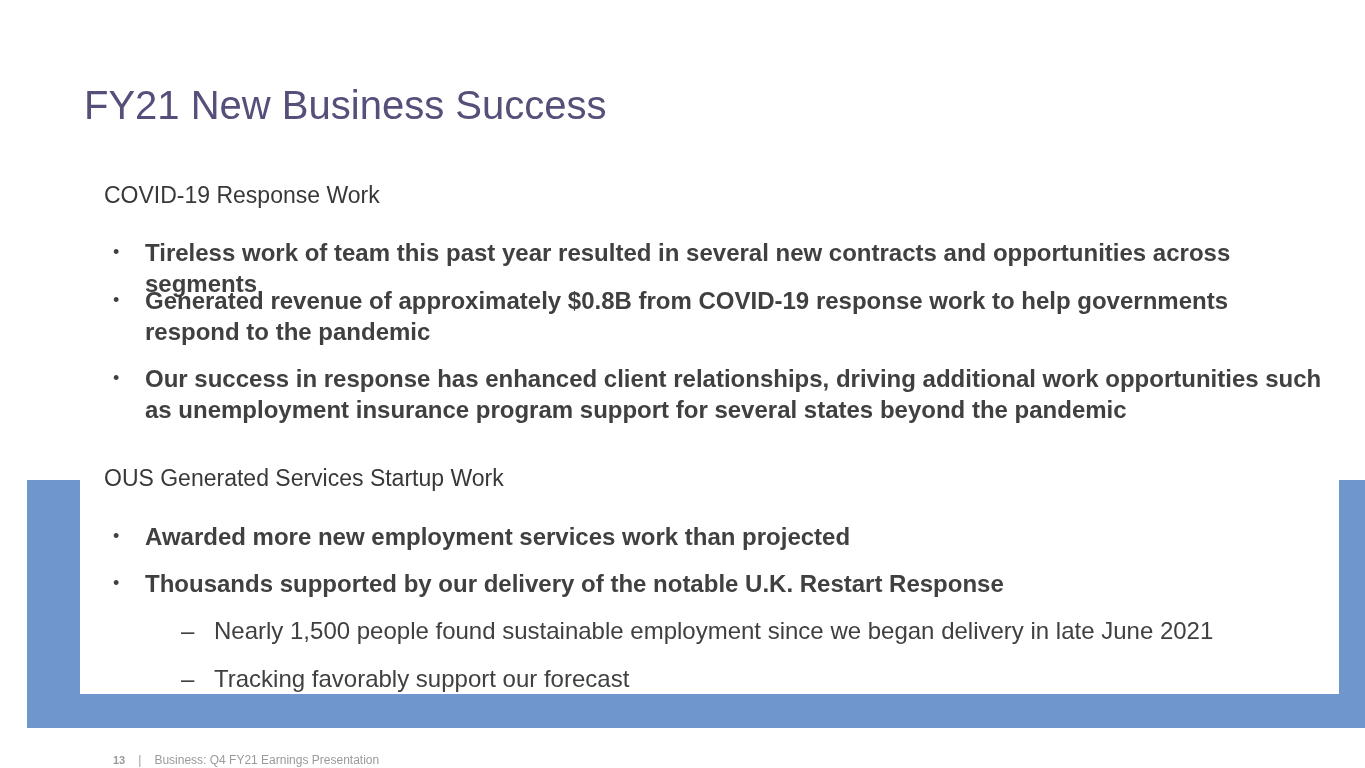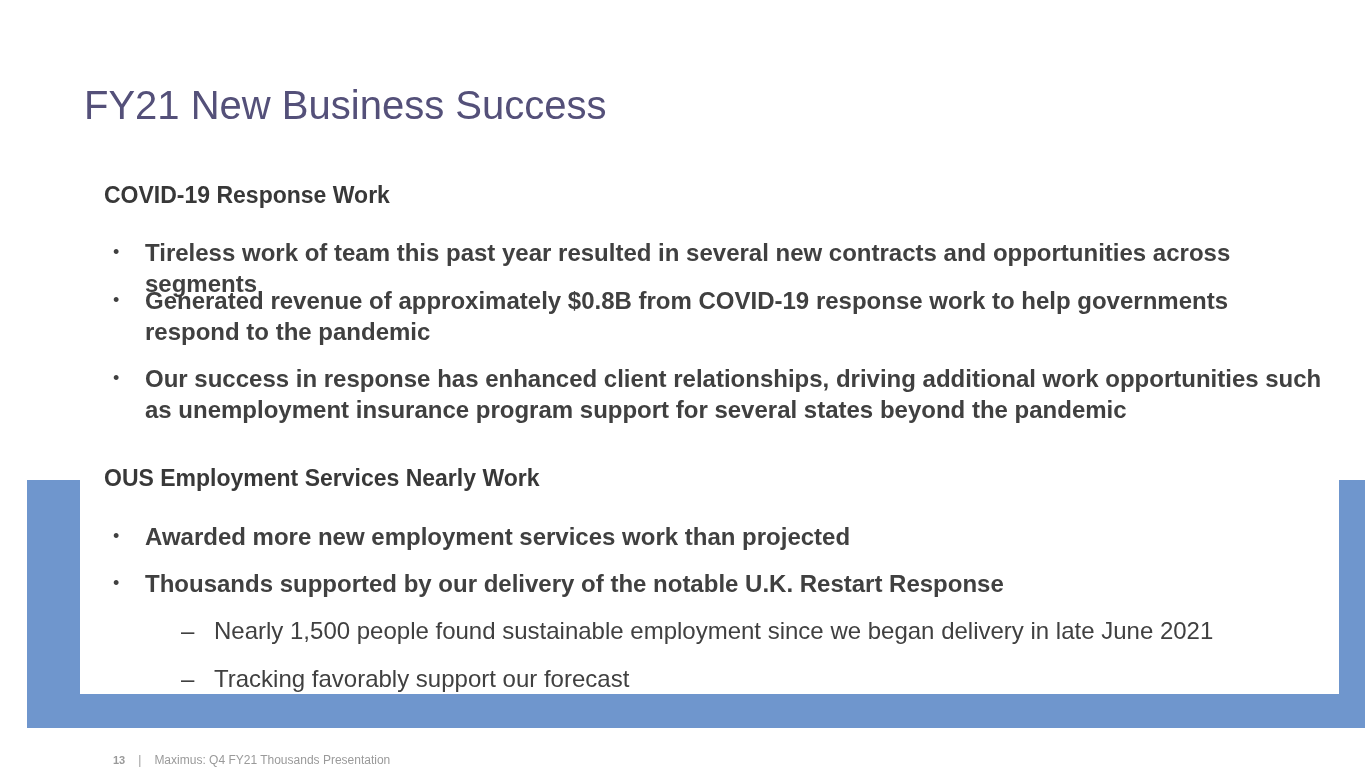--- a/index.html
+++ b/index.html
@@ -18,21 +18,21 @@
   .title {
     position: absolute; left: 57px; top: 56px;
     font-size: 40px; color: #545079; font-weight: normal; letter-spacing: 0px;
     white-space: nowrap;
   }
 
   .content { position: absolute; left: 68px; top: 0; width: 1240px; }
 
   .section-heading {
     position: absolute; left: 0;
-    font-size: 23px; font-weight: bold; color: #383838; white-space: nowrap;
+    font-size: 23px; font-weight: normal; color: #383838; white-space: nowrap;
   }
 
   .bullet {
     position: absolute; left: 0; width: 1230px;
     font-size: 24px; line-height: 31px; color: #404040;
   }
   .bullet .marker {
     position: absolute; left: 0; top: 0; width: 20px; font-size: 18px;
   }
   .bullet .text { display: block; padding-left: 32px; font-weight: bold; }
@@ -70,21 +70,21 @@
   <div class="bullet" style="top:240px">
     <span class="marker">•</span>
     <span class="text">Generated revenue of approximately $0.8B from COVID-19 response work to help governments respond to the pandemic</span>
   </div>
 
   <div class="bullet" style="top:318px">
     <span class="marker">•</span>
     <span class="text">Our success in response has enhanced client relationships, driving additional work opportunities such as unemployment insurance program support for several states beyond the pandemic</span>
   </div>
 
-  <div class="section-heading" style="top:429px">OUS Employment Services Nearly Work</div>
+  <div class="section-heading" style="top:429px">OUS Generated Services Startup Work</div>
 
   <div class="bullet" style="top:476px">
     <span class="marker">•</span>
     <span class="text">Awarded more new employment services work than projected</span>
   </div>
 
   <div class="bullet" style="top:523px">
     <span class="marker">•</span>
     <span class="text">Thousands supported by our delivery of the notable U.K. Restart Response</span>
   </div>
@@ -94,14 +94,14 @@
     <span class="text">Nearly 1,500 people found sustainable employment since we began delivery in late June 2021</span>
   </div>
 
   <div class="sub-bullet" style="top:618px">
     <span class="marker">–</span>
     <span class="text">Tracking favorably support our forecast</span>
   </div>
 </div>
 
 <div class="footer">
-  <span class="page">13</span><span class="sep">|</span><span>Maximus: Q4 FY21 Thousands Presentation</span>
+  <span class="page">13</span><span class="sep">|</span><span>Business: Q4 FY21 Earnings Presentation</span>
 </div>
 
 </body></html>

